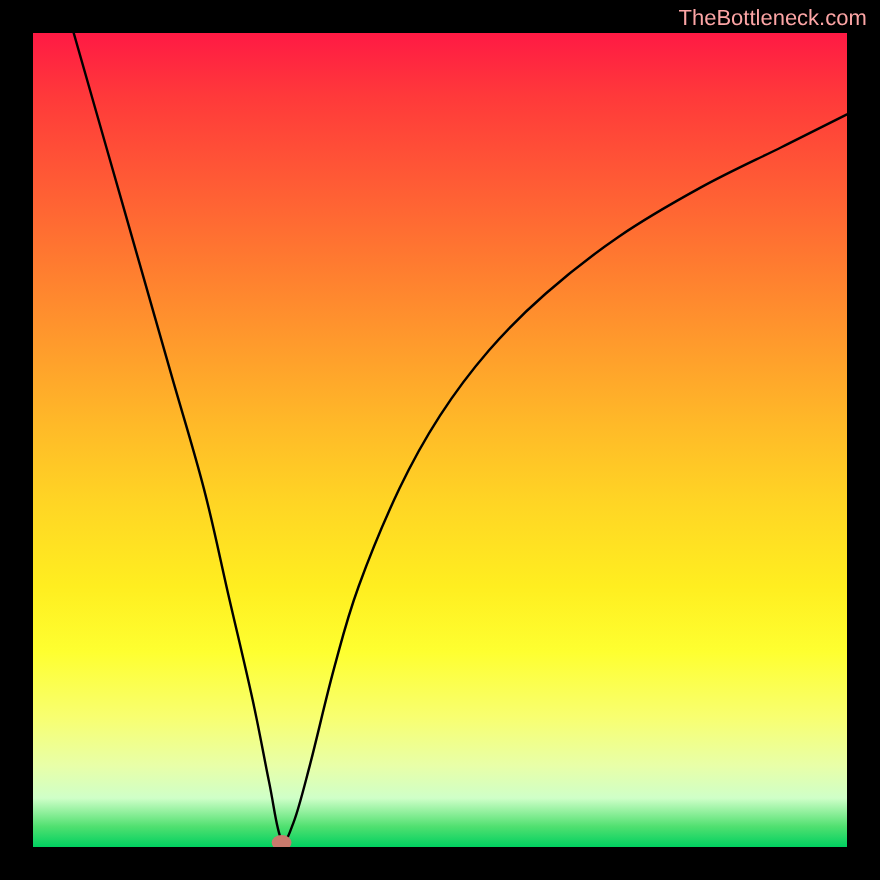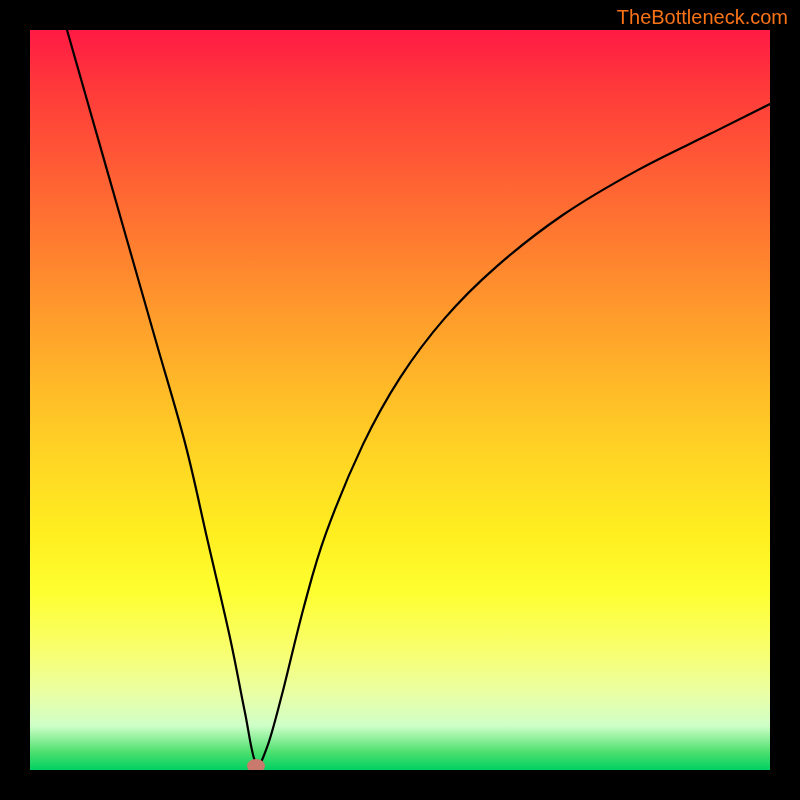--- a/index.html
+++ b/index.html
@@ -8,21 +8,21 @@
     height: 800px;
     background: #000;
     font-family: Arial, Helvetica, sans-serif;
     position: relative;
     overflow: hidden;
   }
   .watermark {
     position: absolute;
     top: 6px;
     right: 12px;
-    color: #f97316;
+    color: #fca5a5;
     font-size: 20px;
     font-weight: 400;
     z-index: 10;
   }
   .plot-area {
     position: absolute;
     left: 30px;
     top: 30px;
     width: 740px;
     height: 740px;

